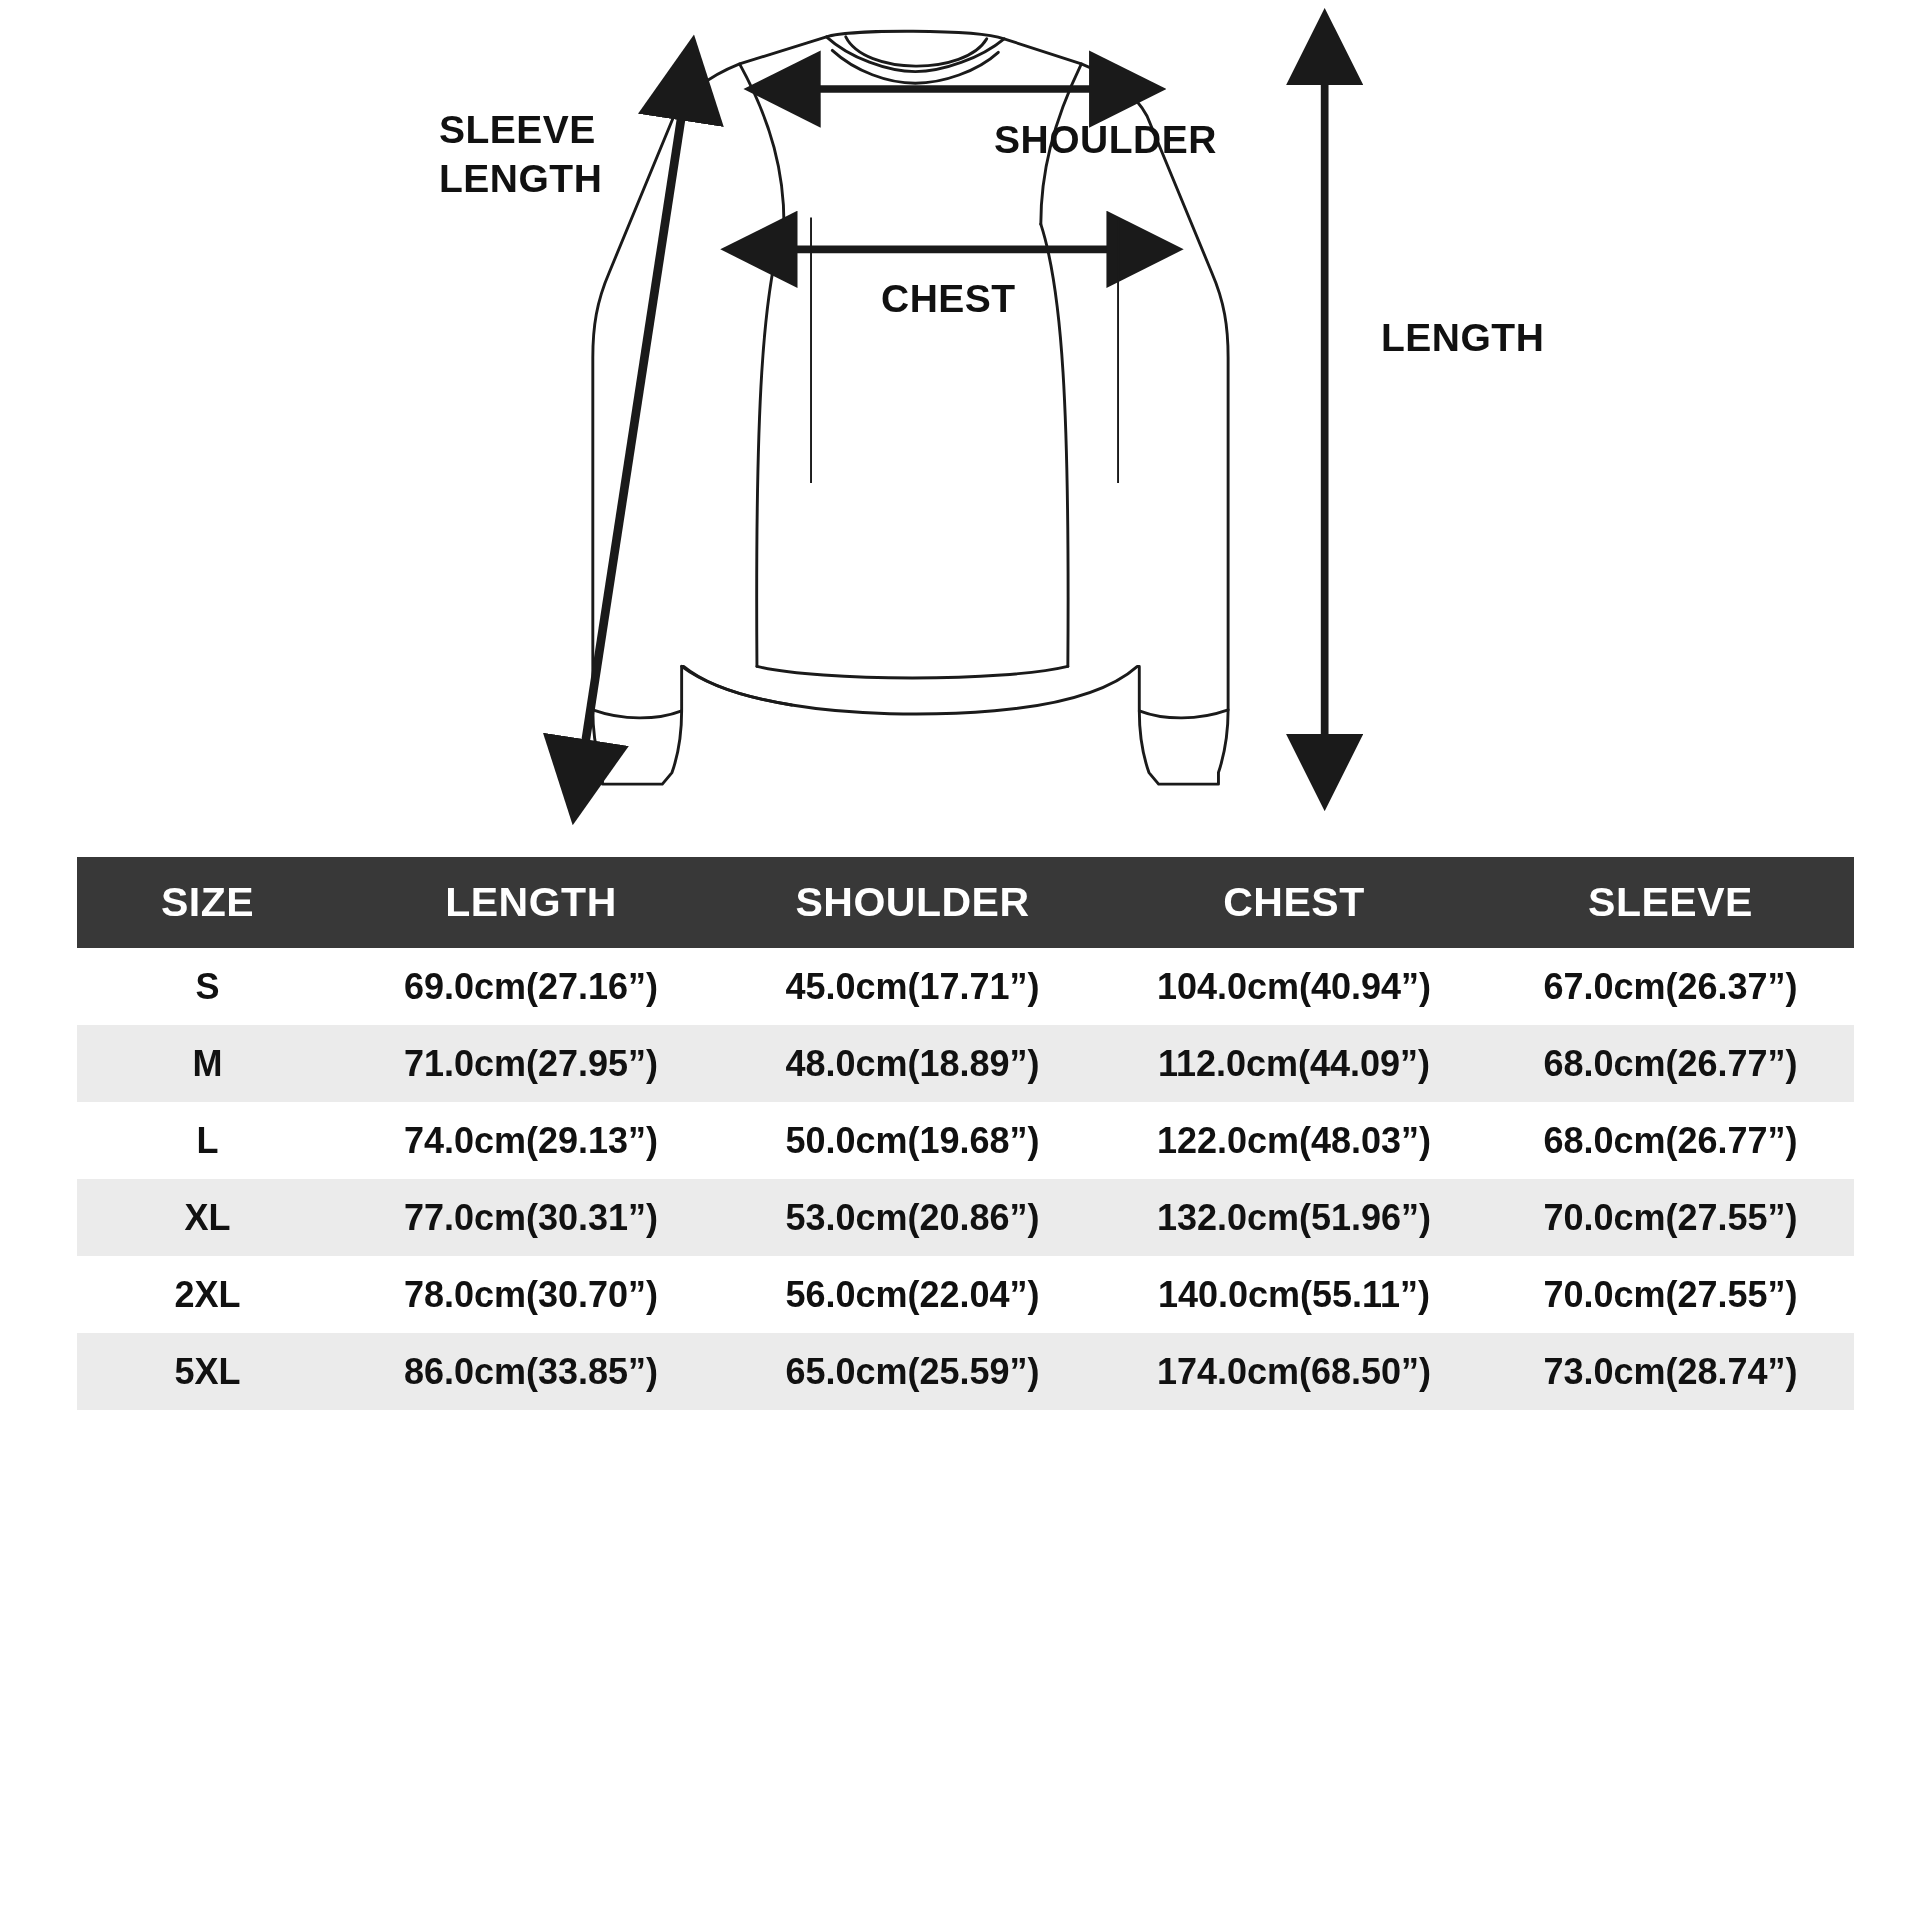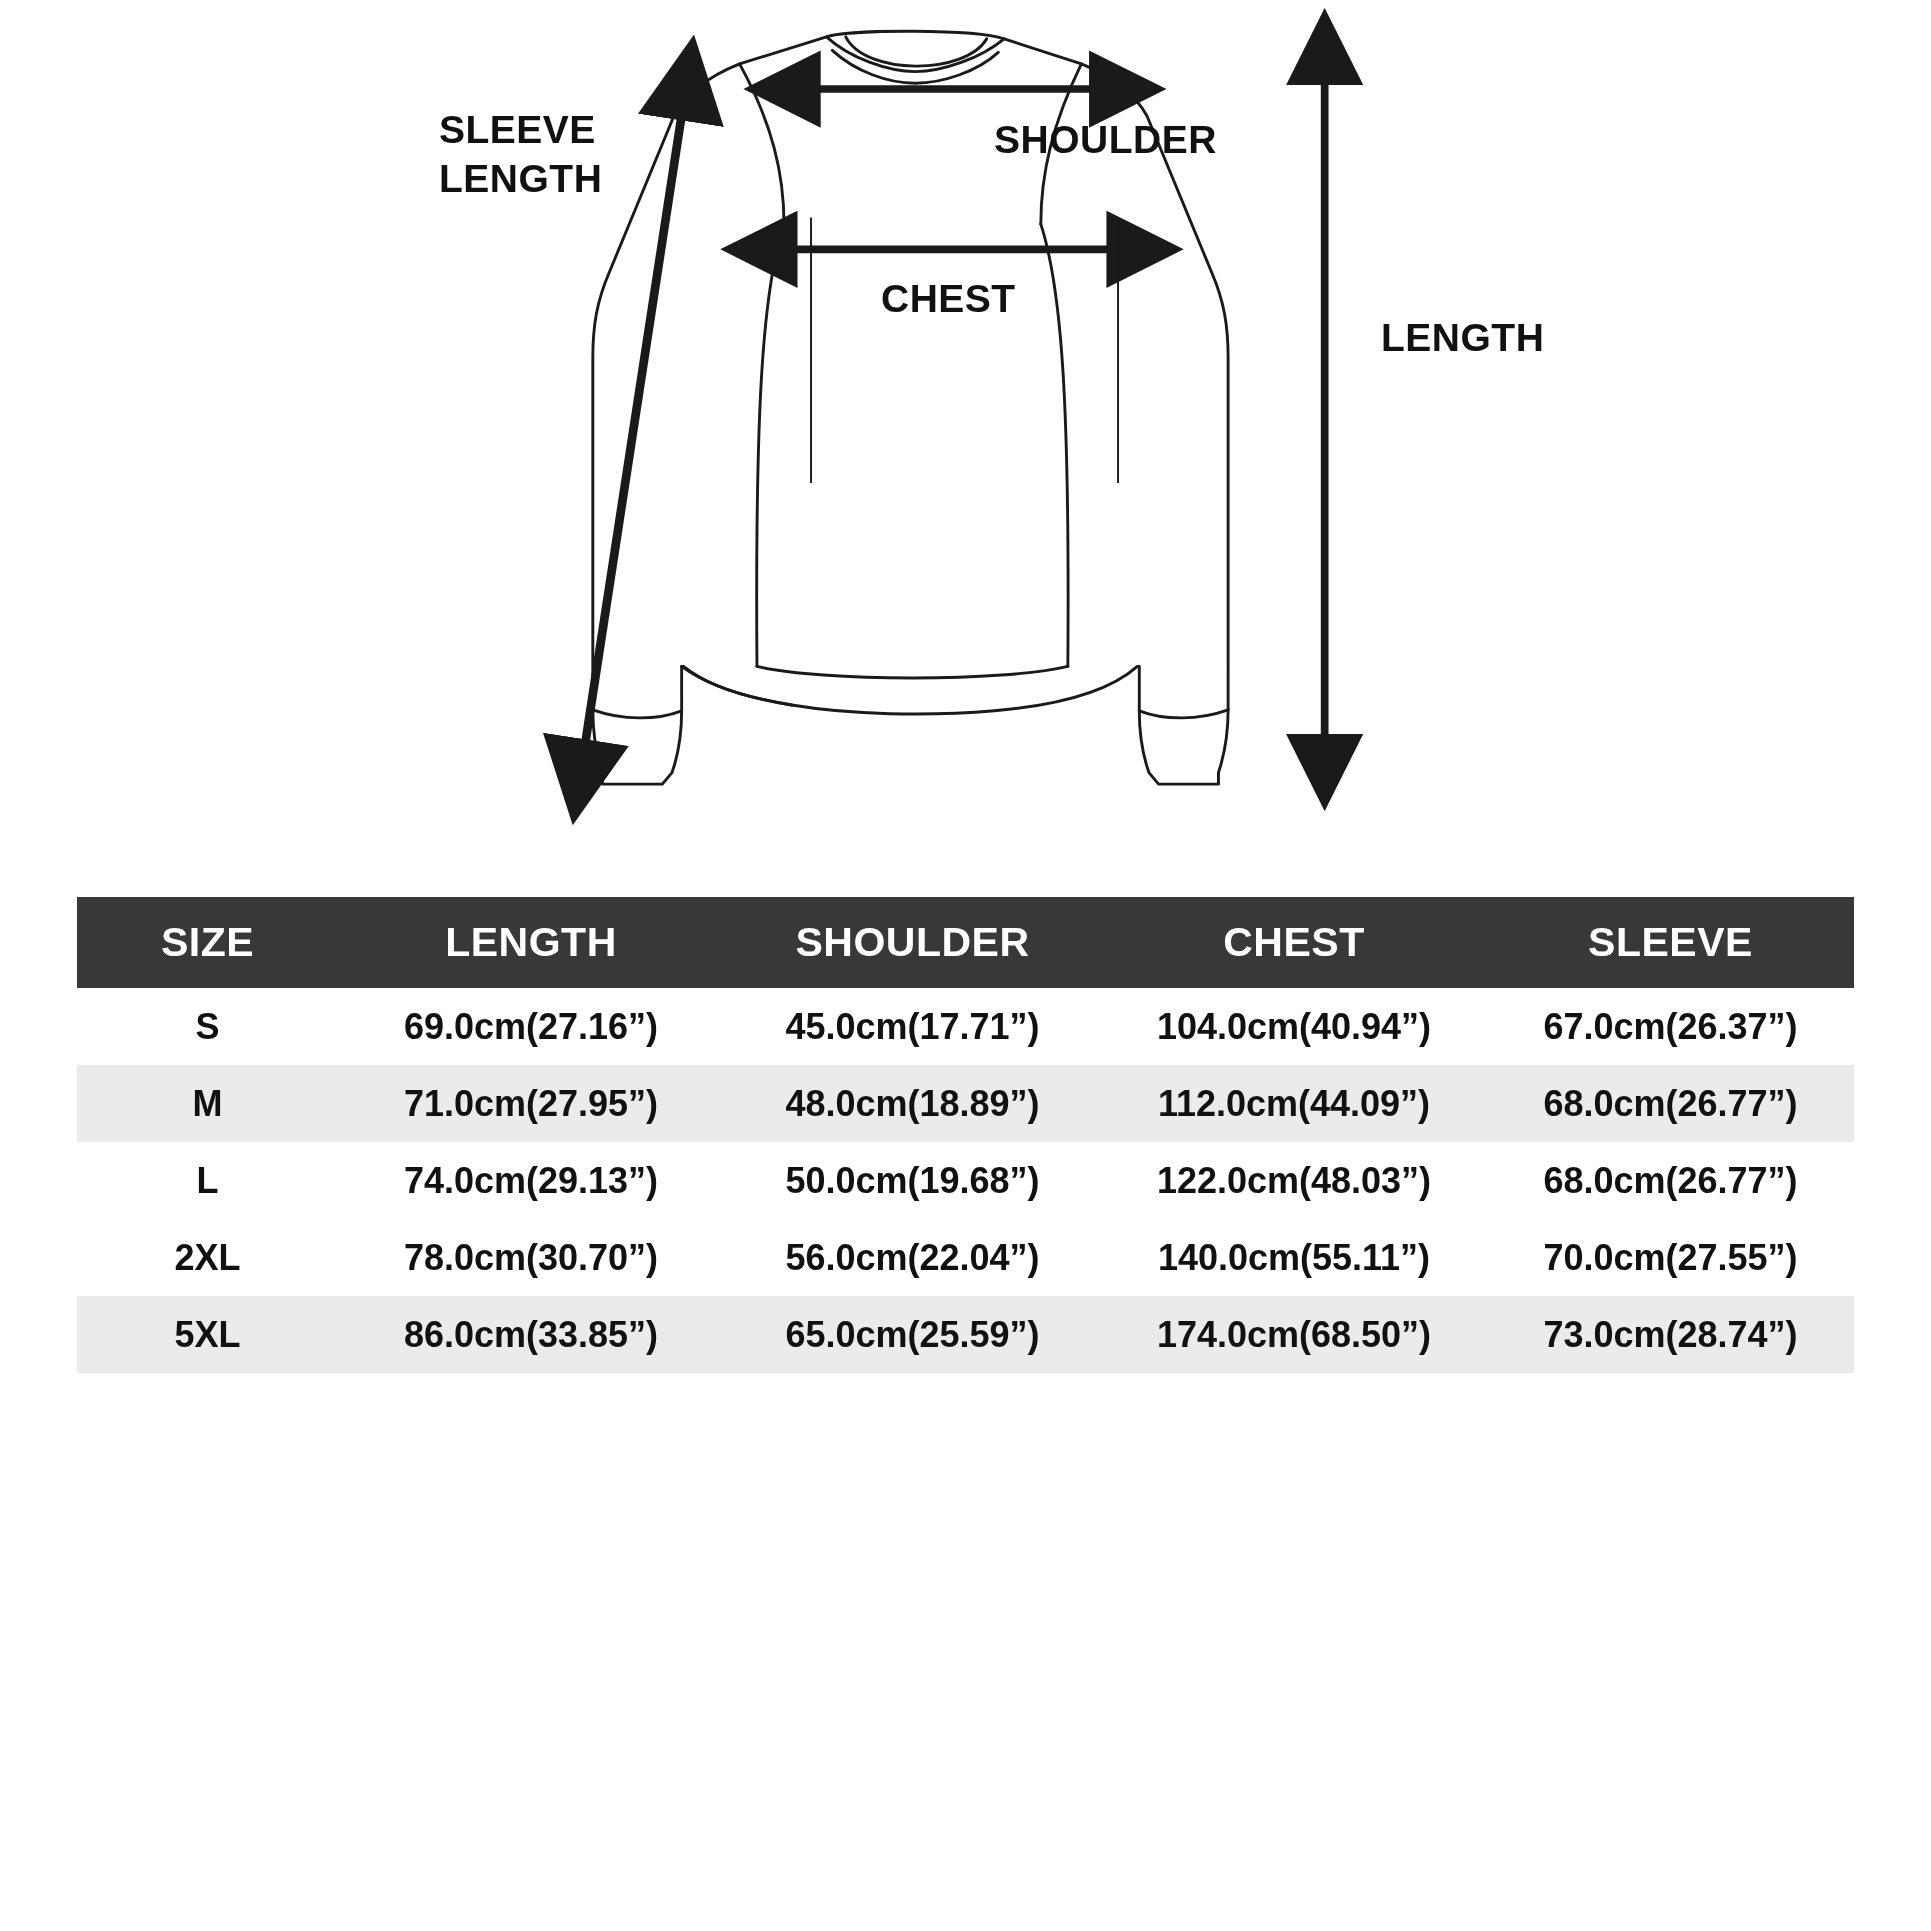--- a/index.html
+++ b/index.html
@@ -50,21 +50,20 @@
   .table-wrap {
     position: absolute;
     left: 77px;
     top: 857px;
     width: 1777px;
   }
   table.size-table {
     border-collapse: collapse;
     width: 1777px;
     table-layout: fixed;
-    margin-top: 40px;
   }
   table.size-table thead th {
     background: #383838;
     color: #ffffff;
     font-size: 41px;
     font-weight: bold;
     height: 89px;
     letter-spacing: 0.5px;
     text-align: center;
     vertical-align: middle;
@@ -225,20 +224,27 @@
           <td>112.0cm(44.09”)</td>
           <td>68.0cm(26.77”)</td>
         </tr>
         <tr class="odd">
           <td>L</td>
           <td>74.0cm(29.13”)</td>
           <td>50.0cm(19.68”)</td>
           <td>122.0cm(48.03”)</td>
           <td>68.0cm(26.77”)</td>
         </tr>
+        <tr class="even">
+          <td>XL</td>
+          <td>77.0cm(30.31”)</td>
+          <td>53.0cm(20.86”)</td>
+          <td>132.0cm(51.96”)</td>
+          <td>70.0cm(27.55”)</td>
+        </tr>
         <tr class="odd">
           <td>2XL</td>
           <td>78.0cm(30.70”)</td>
           <td>56.0cm(22.04”)</td>
           <td>140.0cm(55.11”)</td>
           <td>70.0cm(27.55”)</td>
         </tr>
         <tr class="even">
           <td>5XL</td>
           <td>86.0cm(33.85”)</td>

